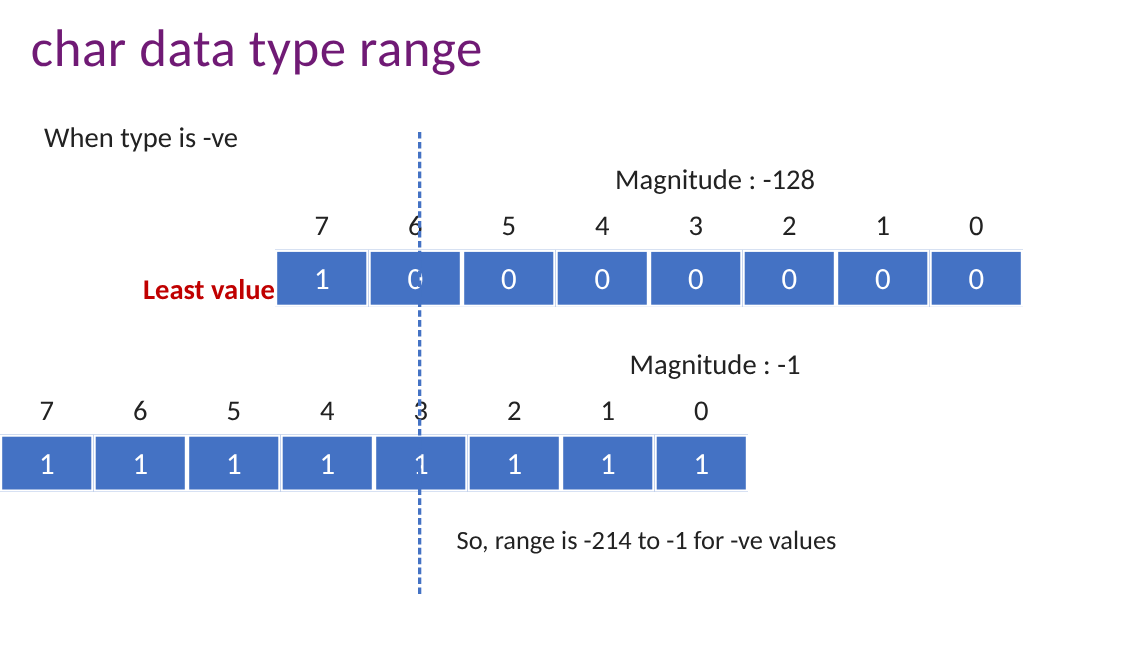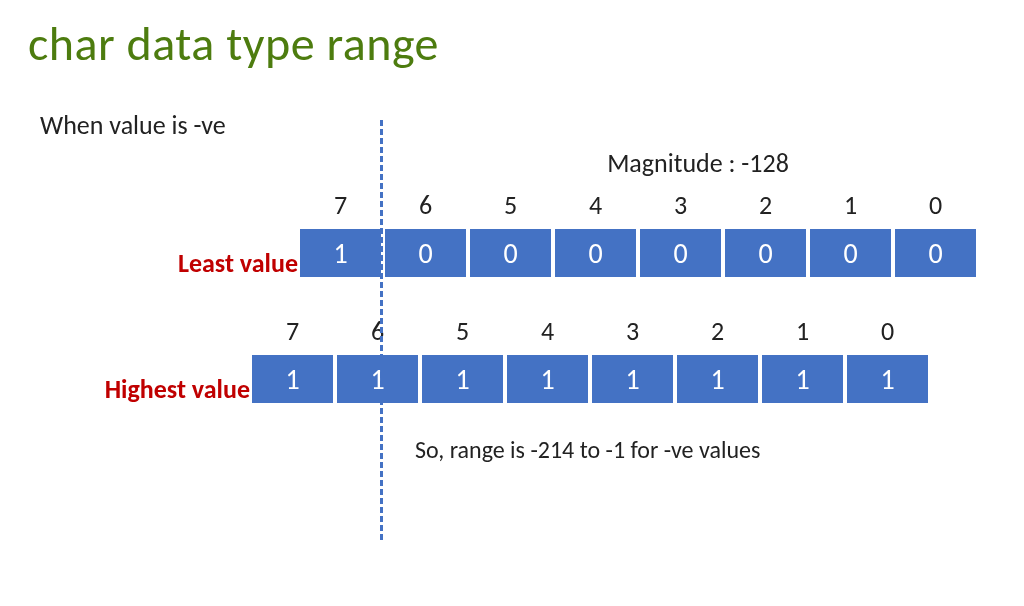--- a/index.html
+++ b/index.html
@@ -7,21 +7,21 @@
       font-family: Calibri, 'Segoe UI', Arial, sans-serif;
       background: #fff;
       width: 1024px;
       height: 606px;
       position: relative;
       overflow: hidden;
     }
     .title {
       font-size: 48px;
       font-weight: 400;
-      color: #4d7c0f;
+      color: #701a75;
       padding: 14px 0 0 28px;
       letter-spacing: 0.5px;
     }
     .subtitle {
       font-size: 26px;
       color: #222;
       padding: 36px 0 0 40px;
     }
     .magnitude {
       font-size: 26px;
@@ -84,28 +84,28 @@
       height: 420px;
       left: 380px;
       z-index: 5;
     }
     .conclusion {
       font-size: 24px;
       color: #222;
       margin-left: 415px;
       margin-top: 30px;
     }
-    .sec1 { margin-top: 4px; padding-left: 48px; }
+    .sec1 { margin-top: 4px; }
     .sec2 { margin-top: 36px; }
   </style>
 </head>
 <body>
 
 <h1 class="title">char data type range</h1>
-<div class="subtitle">When value is -ve</div>
+<div class="subtitle">When type is -ve</div>
 
 <div class="divider"></div>
 
 <div class="section sec1">
   <div class="mag-wrap">
     <div class="magnitude">Magnitude  : -128</div>
   </div>
   <div class="row-wrap">
     <div class="row-label">Least value</div>
     <div class="bit-block">
@@ -127,22 +127,24 @@
         <div class="bit-cell">0</div>
         <div class="bit-cell">0</div>
         <div class="bit-cell">0</div>
         <div class="bit-cell">0</div>
       </div>
     </div>
   </div>
 </div>
 
 <div class="section sec2">
+  <div class="mag-wrap">
+    <div class="magnitude">Magnitude  : -1</div>
+  </div>
   <div class="row-wrap">
-    <div class="row-label">Highest value</div>
     <div class="bit-block">
       <div class="bit-indices">
         <div class="bit-index">7</div>
         <div class="bit-index">6</div>
         <div class="bit-index">5</div>
         <div class="bit-index">4</div>
         <div class="bit-index">3</div>
         <div class="bit-index">2</div>
         <div class="bit-index">1</div>
         <div class="bit-index">0</div>

